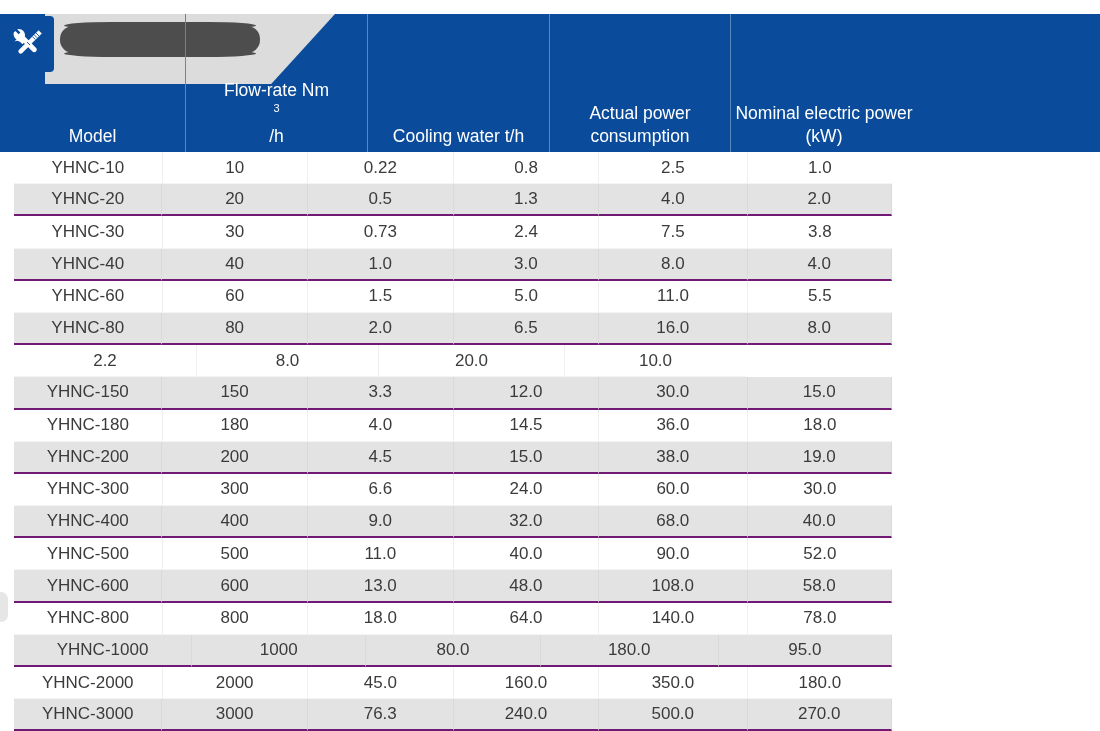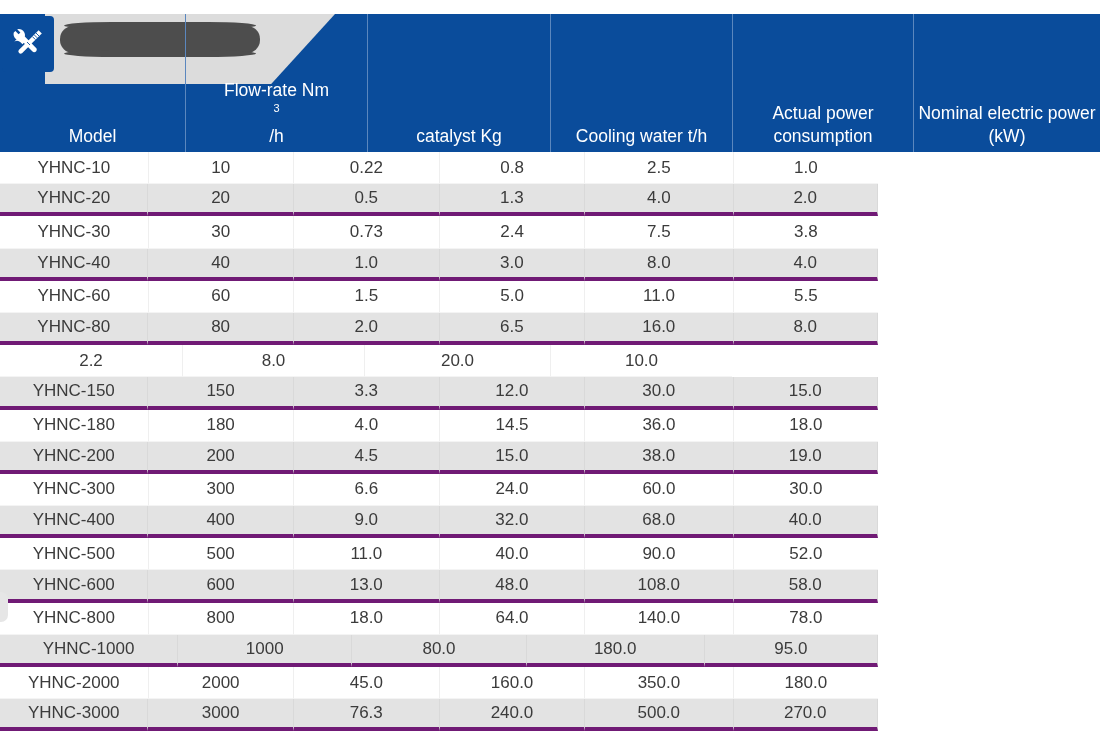--- a/index.html
+++ b/index.html
@@ -65,33 +65,33 @@
   
   .c0{width:186px;}
   .c1{width:182px;}
   .c2{width:183px;}
   .c3{width:182px;}
   .c4{width:186px;}
   .c5{width:181px;}
 
   
   .tbody{
-    position:absolute;left:0;top:152px;width:878px;
+    position:absolute;left:14px;top:152px;width:878px;
   }
   .row{display:flex;height:32.2px;}
   .row.odd{background:#ffffff;}
   .row.even{background:#E3E3E3;}
   .cell{
     display:flex;align-items:center;justify-content:center;
     font-size:17px;color:#3B3B3B;
     box-sizing:border-box;
     border-right:1px solid #EFEFEF;
     border-bottom:1px solid #F4F4F4;
   }
-  .row.even .cell{border-right:1px solid #D9D9D9;border-bottom:4px solid #701a75;}
+  .row.even .cell{border-right:1px solid #D9D9D9;border-bottom:2px solid #701a75;}
   .cell:last-child{border-right:none;}
 
   
   .edge-nub{
     position:absolute;left:-6px;top:592px;width:14px;height:30px;
     background:#E6E6E6;border-radius:7px;z-index:5;
   }
 </style>
 </head>
 <body>
@@ -117,23 +117,20 @@
     </svg>
   </div>
 
   <div class="head-row">
     <div class="head-cell c0">
       <span>Model</span>
     </div>
     <div class="head-cell c1">
       <span><span>Flow-rate Nm</span><sup>3</sup><span>/h</span></span>
     </div>
-    <div class="head-cell c2">
-      <span>catalyst Kg</span>
-    </div>
     <div class="head-cell c3">
       <span>Cooling water t/h</span>
     </div>
     <div class="head-cell c5">
       <span>Actual power consumption</span>
     </div>
     <div class="head-cell c4">
       <span>Nominal electric power (kW)</span>
     </div>
   </div>

